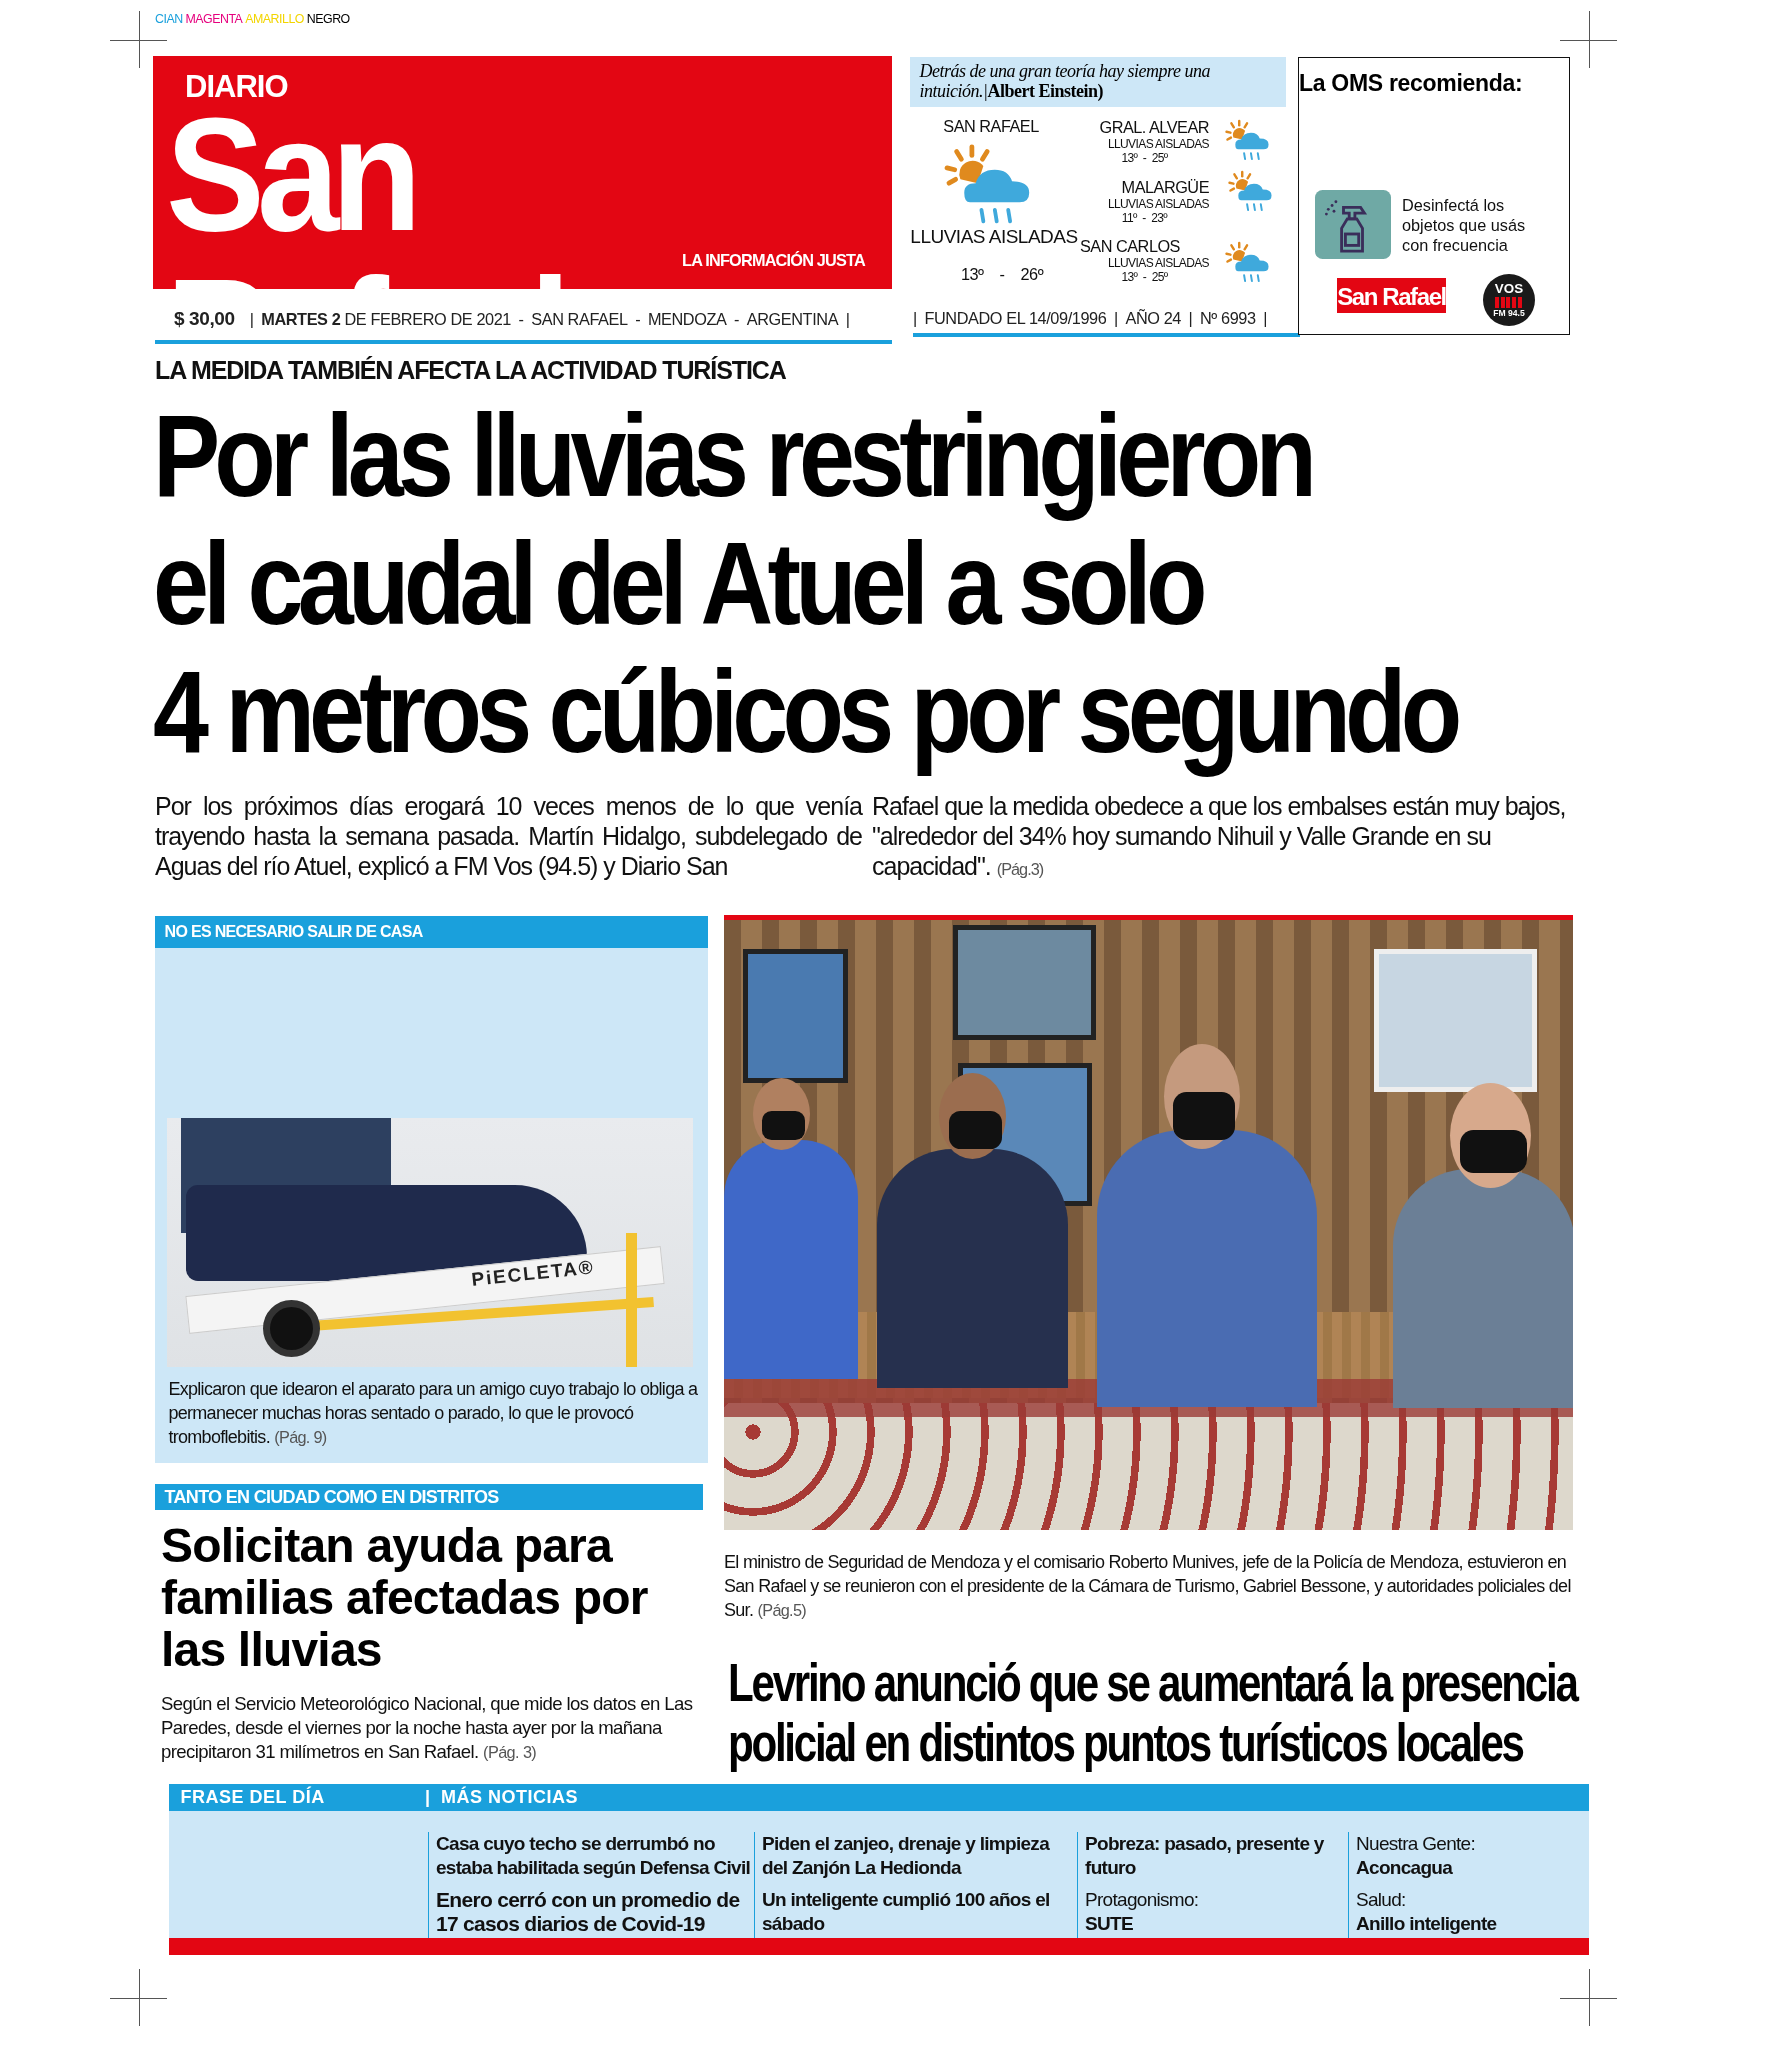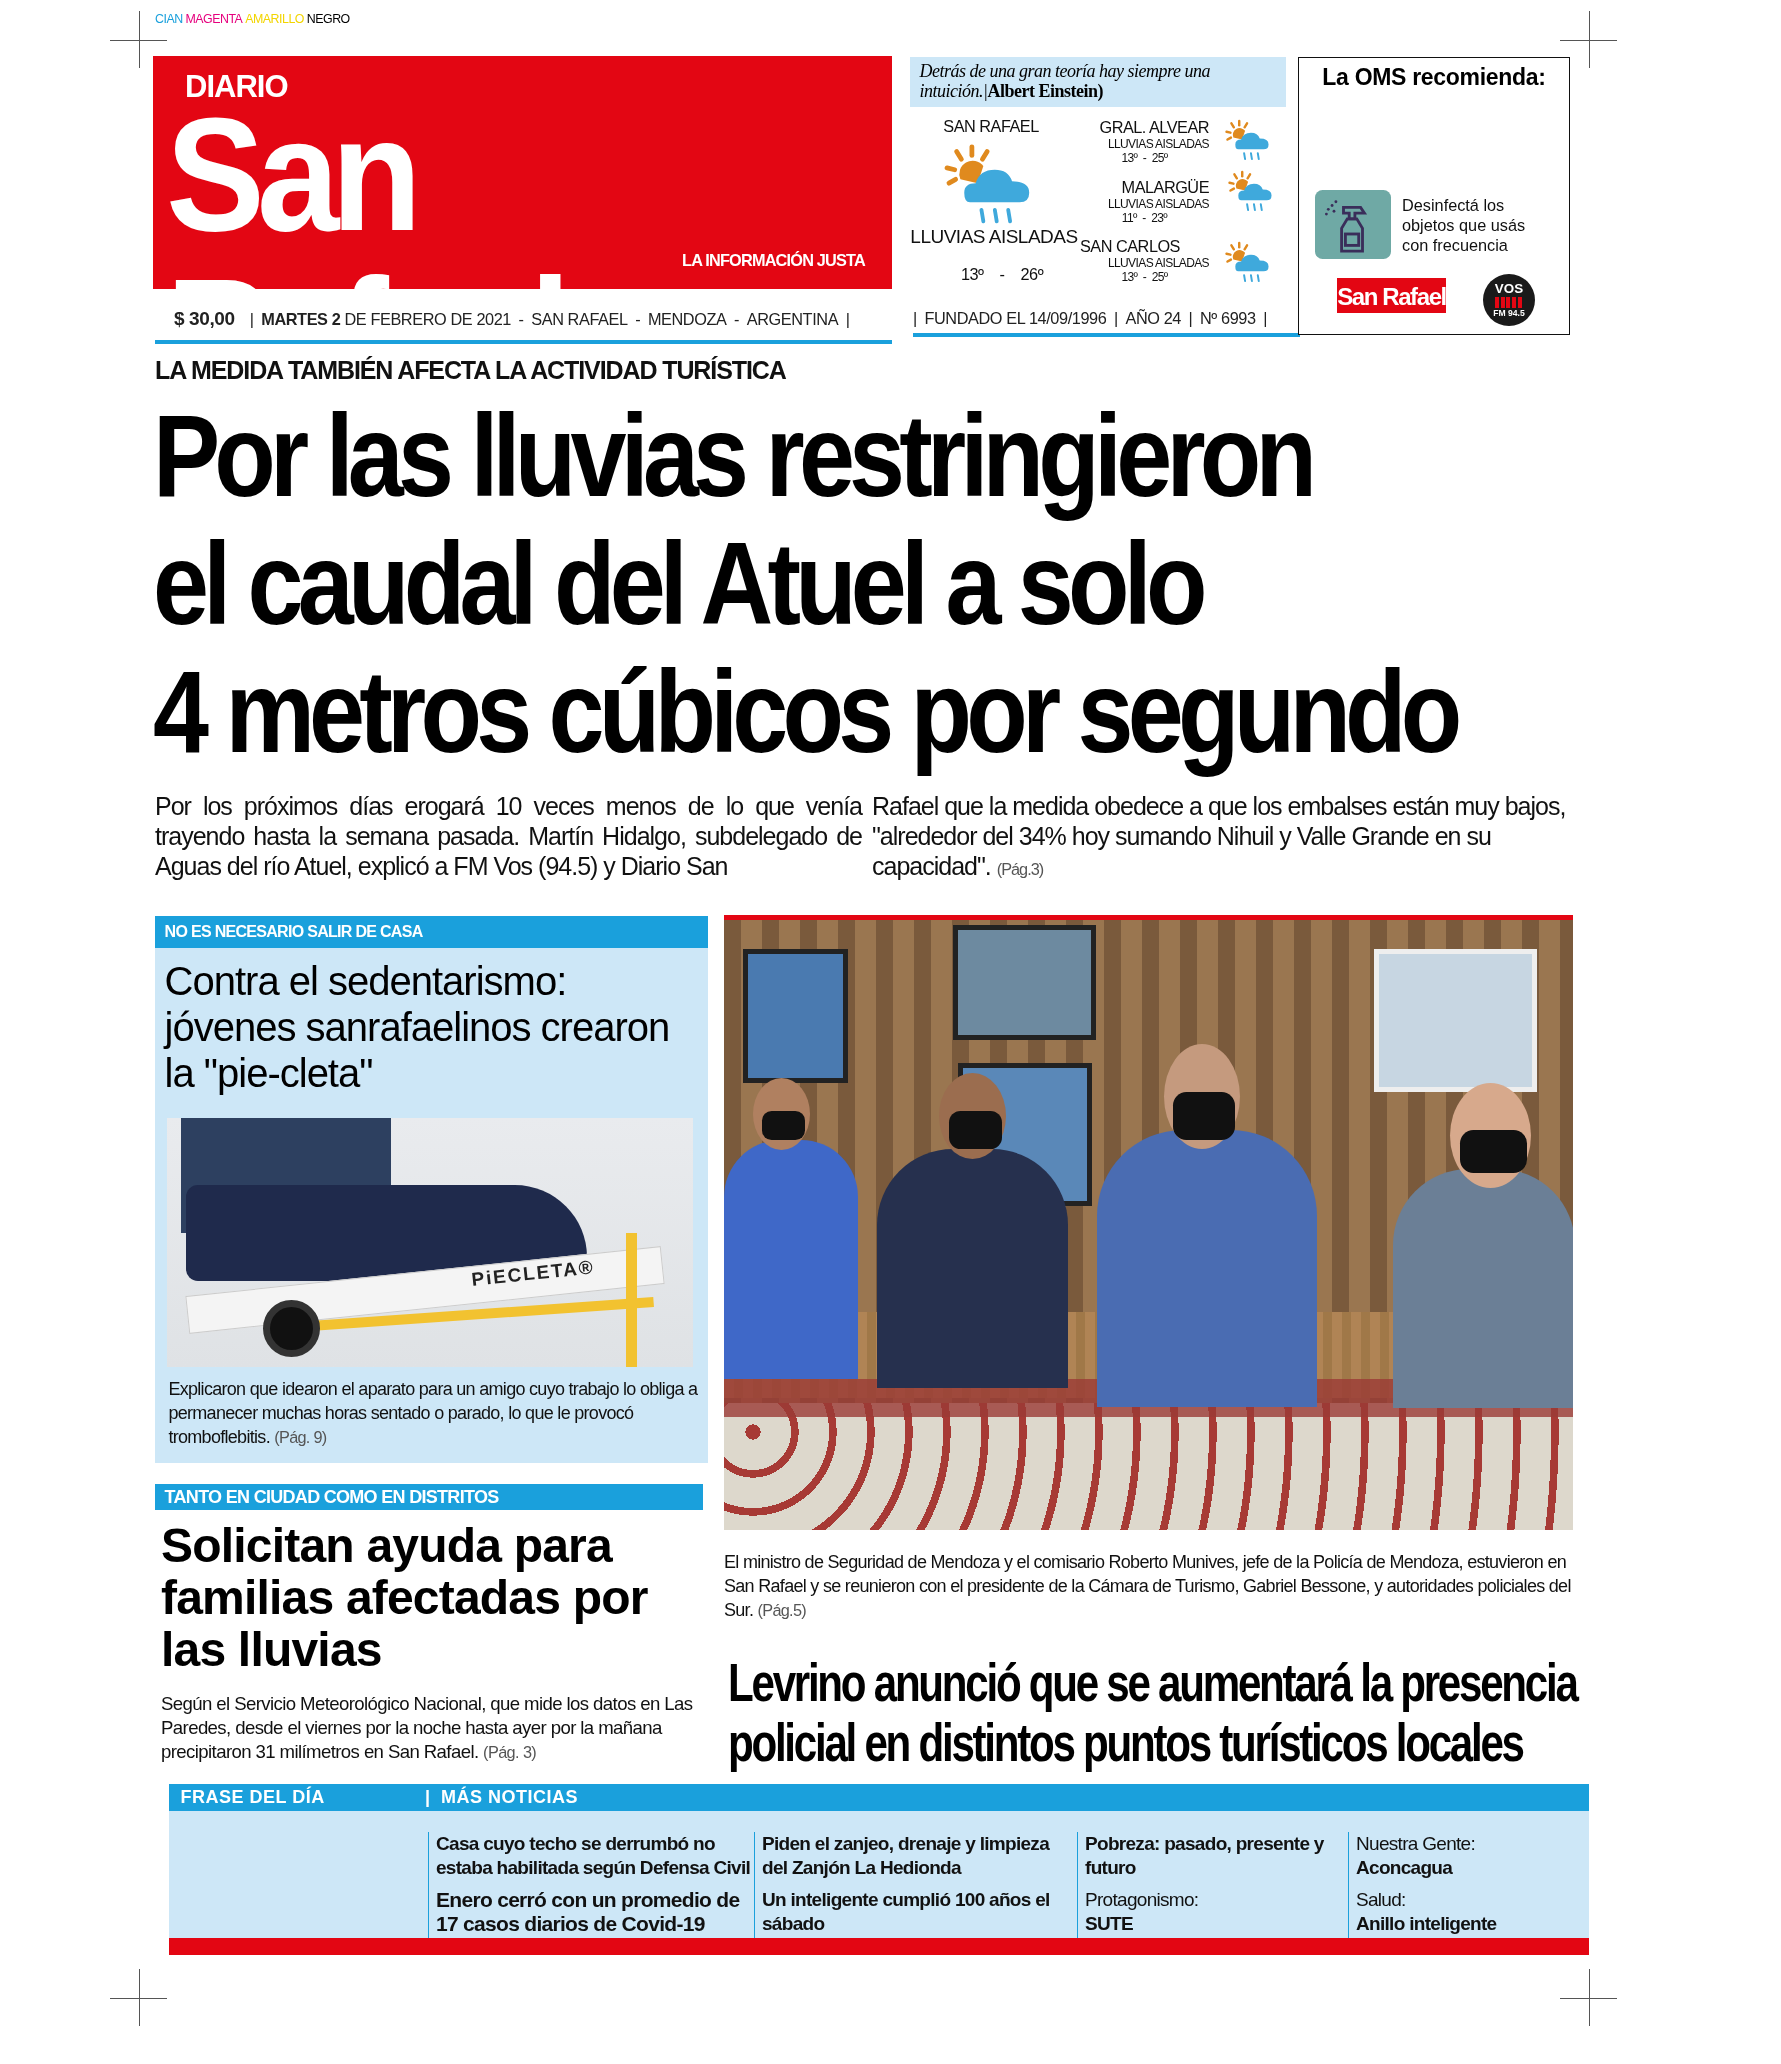--- a/index.html
+++ b/index.html
@@ -28,21 +28,21 @@
   .quote{left:910px;top:57px;width:376px;height:50px;background:#cde7f7;font-family:"Liberation Serif",serif;font-style:italic;font-size:18px;line-height:20px;padding:3.8px 9.6px;letter-spacing:-0.5px}
   .quote b{font-style:normal}
   
   .wx{font-size:16.3px;color:#111;text-align:center;letter-spacing:-0.5px}
   .wx-small{font-size:12px;letter-spacing:-0.6px}
   
   .covid{left:1298px;top:57px;width:272px;height:278px;border:1.9px solid #111;background:#fff}
   .covid .top{height:80px;background:#ffed00;text-align:center;border-bottom:1px solid #ccc}
   .covid .t1{font-size:36px;font-weight:bold;padding-top:5.7px;letter-spacing:-0.5px;line-height:40px}
   .covid .t2{font-size:18px;font-weight:bold;line-height:19px}
-  .covid .oms{font-size:23px;font-weight:bold;text-align:center;margin-top:6px;letter-spacing:-0.3px}
+  .covid .oms{font-size:23px;font-weight:bold;margin-top:12px;letter-spacing:-0.3px}
   .covid .tip{position:absolute;left:16.3px;top:132px;width:76px;height:69px;border-radius:7.6px;background:#6fa9a5}
   .covid .tiptext{position:absolute;left:103px;top:137px;font-size:16.3px;line-height:20px;color:#111}
   .covid .mini-logo{position:absolute;left:38px;top:220px;width:109px;height:35px;background:#e30613;color:#fff;font-weight:bold;font-size:24px;letter-spacing:-1.4px;line-height:38px;text-align:center}
   .covid .vos{position:absolute;left:184px;top:216px;width:52px;height:52px;border-radius:50%;background:#1a1a1a;color:#fff;text-align:center;font-size:10.5px;font-weight:bold}
   
   .kicker{left:155px;top:356px;font-size:25px;font-weight:bold;letter-spacing:-1.1px;color:#111}
   .headline{left:153px;top:392px;width:1453px;font-size:117px;font-weight:bold;line-height:128px;letter-spacing:-6.7px;transform:scaleX(0.86);transform-origin:left top;white-space:nowrap}
   .lead{top:791px;width:707px;font-size:25px;line-height:30px;letter-spacing:-1px;color:#111}
   .lead .pag{font-size:16.3px;color:#555}
   
@@ -193,21 +193,20 @@
   <div>el caudal del Atuel a solo</div>
   <div>4 metros cúbicos por segundo</div>
 </div>
 <div class="abs lead" style="left:155px;text-align:justify">Por los próximos días erogará 10 veces menos de lo que venía trayendo hasta la semana pasada. Martín Hidalgo, subdelegado de Aguas del río Atuel, explicó a FM Vos (94.5) y Diario San</div>
 <div class="abs lead" style="left:872px">
   <span>Rafael que la medida obedece a que los embalses están muy bajos, "alrededor del 34% hoy sumando Nihuil y Valle Grande en su capacidad".</span> <span class="pag">(Pág.3)</span>
 </div>
 
 <div class="abs card1">
   <div class="label">NO ES NECESARIO SALIR DE CASA</div>
-  <h2>Contra el sedentarismo: jóvenes sanrafaelinos crearon la "pie-cleta"</h2>
   <div class="photo1">
     <div style="position:absolute;left:14.3px;top:0;width:210px;height:115px;background:#2d4060;border-radius:0 0 38px 0"></div>
     <div style="position:absolute;left:19px;top:67px;width:401px;height:96px;background:#1f2a4c;border-radius:19px 115px 38px 19px"></div>
     <div style="position:absolute;left:19px;top:153px;width:478px;height:38px;background:#f4f4f4;transform:rotate(-6deg);border:1px solid #ccc">
       <span style="position:absolute;right:67px;top:1.9px;font-weight:bold;font-size:19px;color:#222;letter-spacing:1.9px">PiECLETA®</span>
     </div>
     <div style="position:absolute;left:143px;top:191px;width:344px;height:9.6px;background:#f2c230;transform:rotate(-4deg)"></div>
     <div style="position:absolute;left:459px;top:115px;width:11.5px;height:134px;background:#f2c230"></div>
     <div style="position:absolute;left:96px;top:182px;width:57px;height:57px;border-radius:50%;background:#111;border:7.6px solid #333"></div>
   </div>

